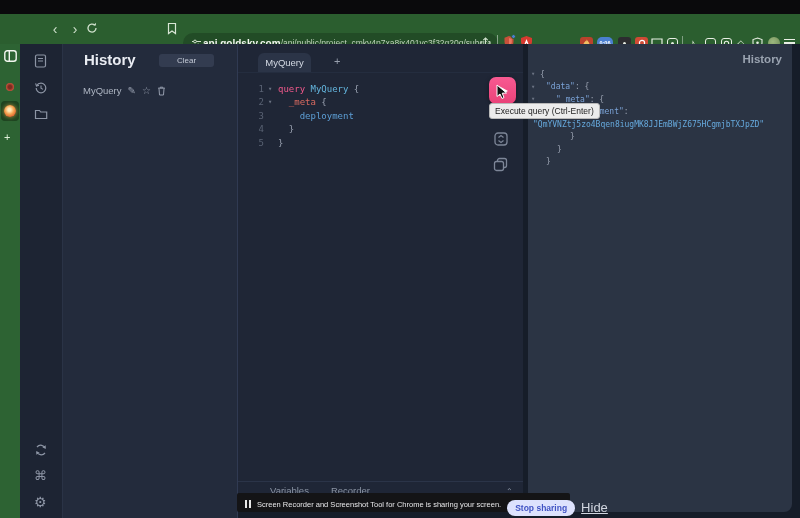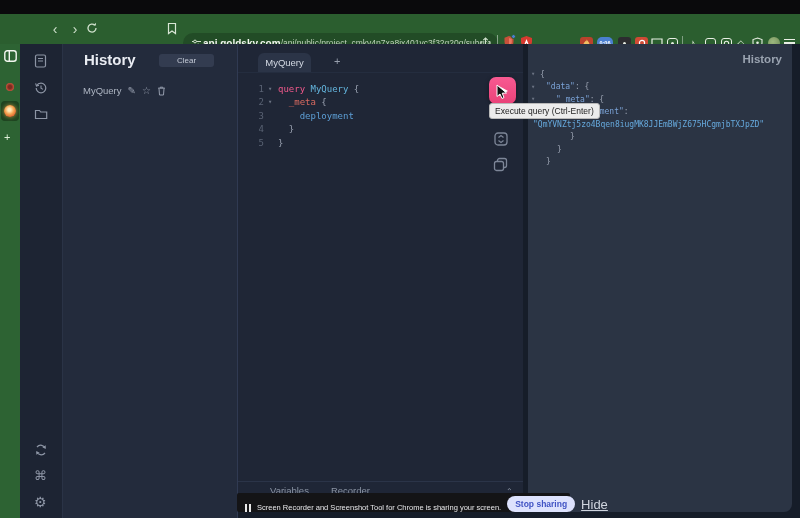--- a/index.html
+++ b/index.html
@@ -88,21 +88,21 @@
              background:linear-gradient(180deg,#f85a92,#e94278); display:flex; align-items:center; justify-content:center;
              box-shadow:0 1px 4px rgba(0,0,0,.4); }
   .play { width:0; height:0; border-left:9px solid #fff; border-top:5.5px solid transparent; border-bottom:5.5px solid transparent; margin-left:2px; }
   .cursor { position:absolute; left:496px; top:84px; }
   .tooltip { position:absolute; left:489px; top:103px; background:#ececec; border:1px solid #b9b9b9; border-radius:3px;
              color:#1c1c1c; font-size:8.5px; padding:2px 5px; white-space:nowrap; z-index:30; }
   .tbtn { position:absolute; left:493px; }
 
   
   .sharebar { position:absolute; left:237px; top:493px; width:333px; height:19px; background:#141416; border-radius:2px;
-              display:flex; align-items:flex-end; padding:0 8px; gap:6px; z-index:40; }
+              display:flex; align-items:flex-start; padding:7px 8px; gap:6px; z-index:40; }
   .pause { display:flex; gap:2px; }
   .pause i { display:block; width:2px; height:8px; background:#e8e8e8; }
   .smsg { color:#e6e6e8; font-size:7.5px; white-space:nowrap; }
   .stopbtn { background:#dde2fd; color:#4053c4; font-weight:bold; font-size:8.5px; border:none; border-radius:9px; padding:3px 8px; white-space:nowrap; }
   .hide { color:#d0d5df; font-size:13px; text-decoration:underline; }
 
   svg { display:block; }
 </style>
 </head>
 <body>

